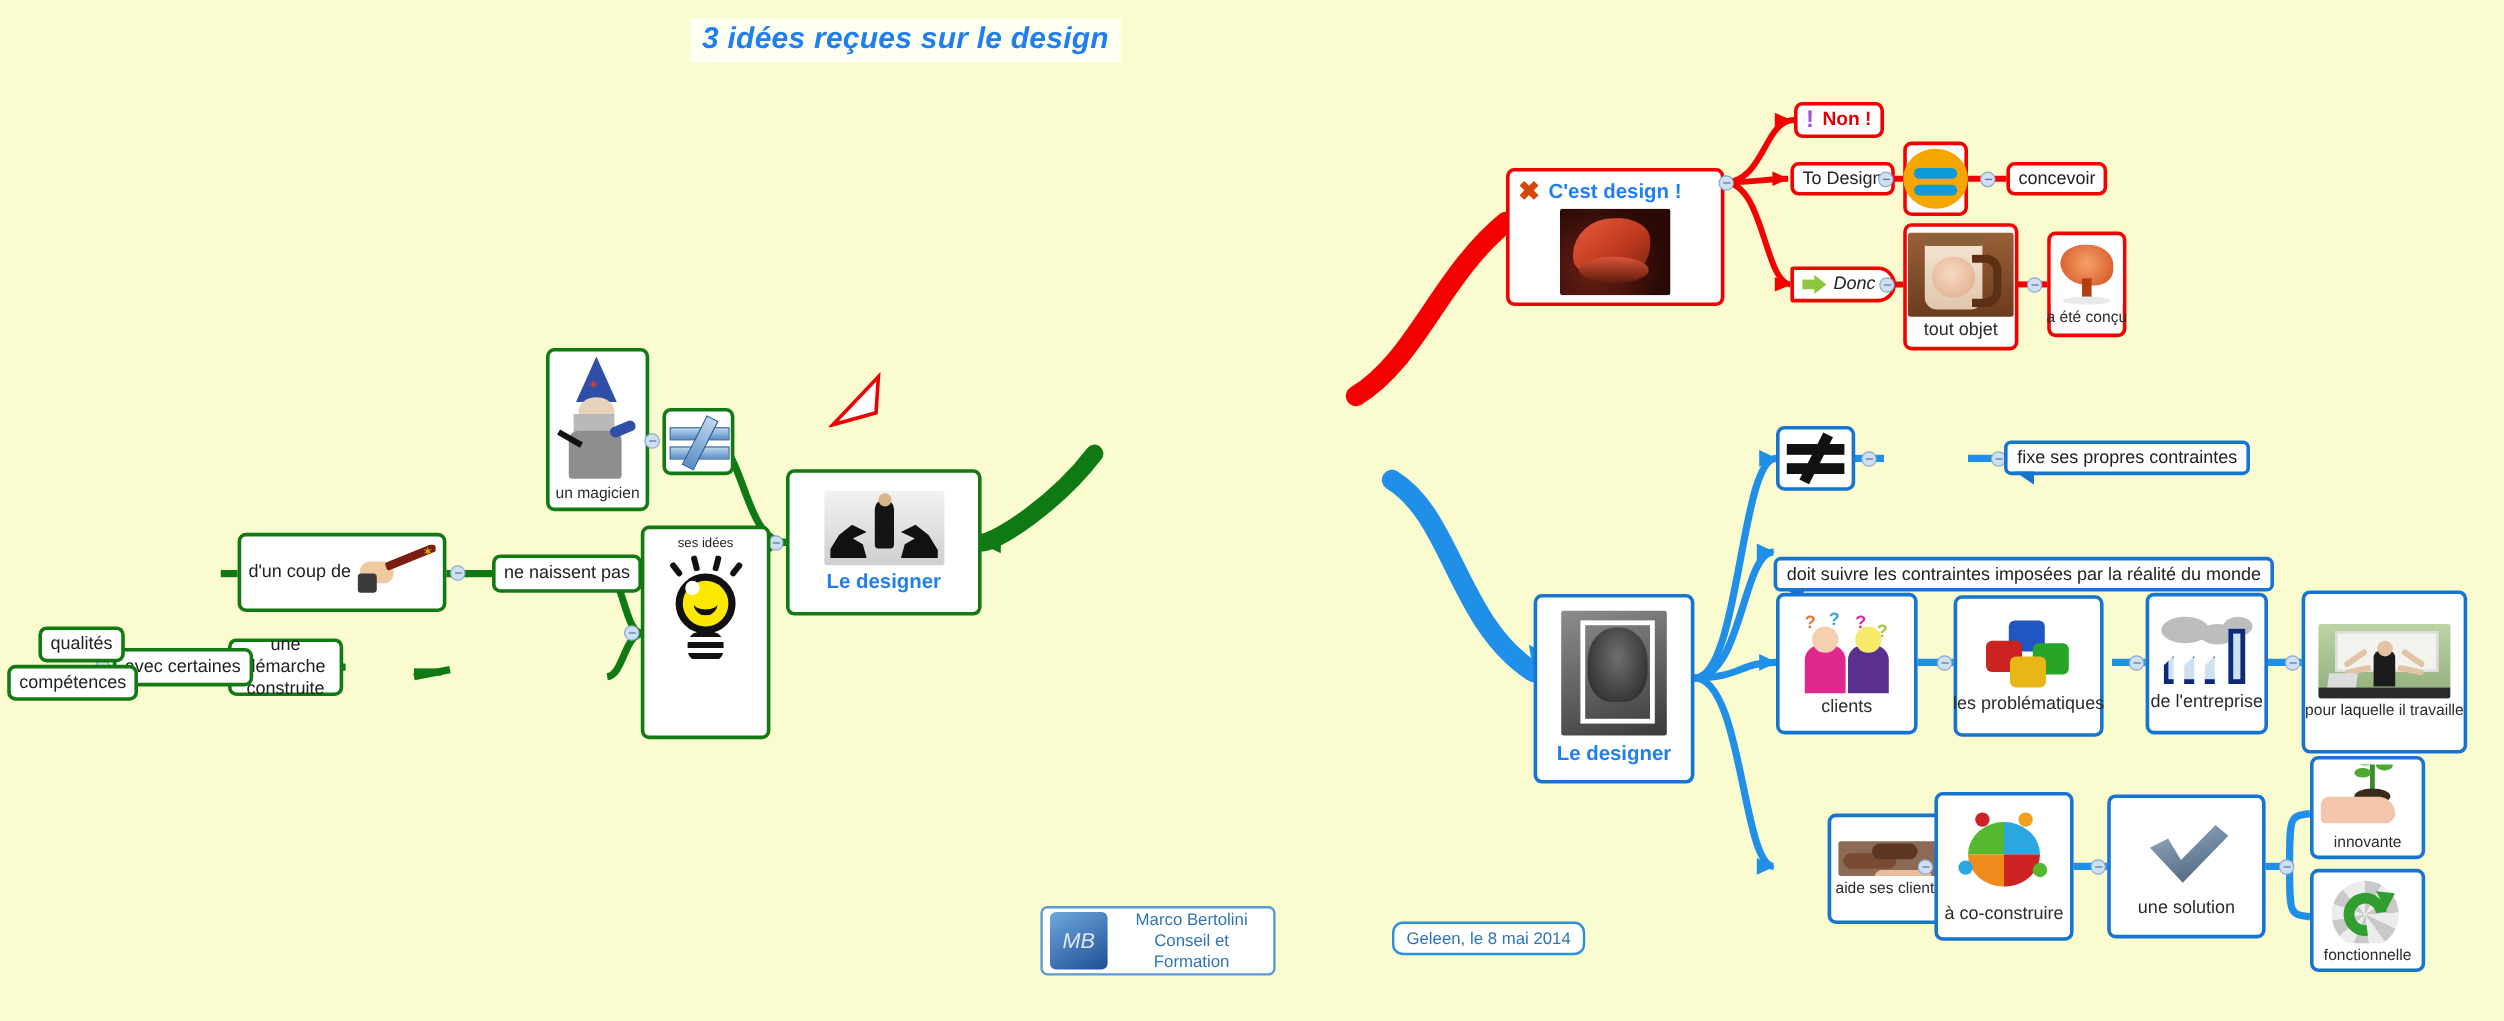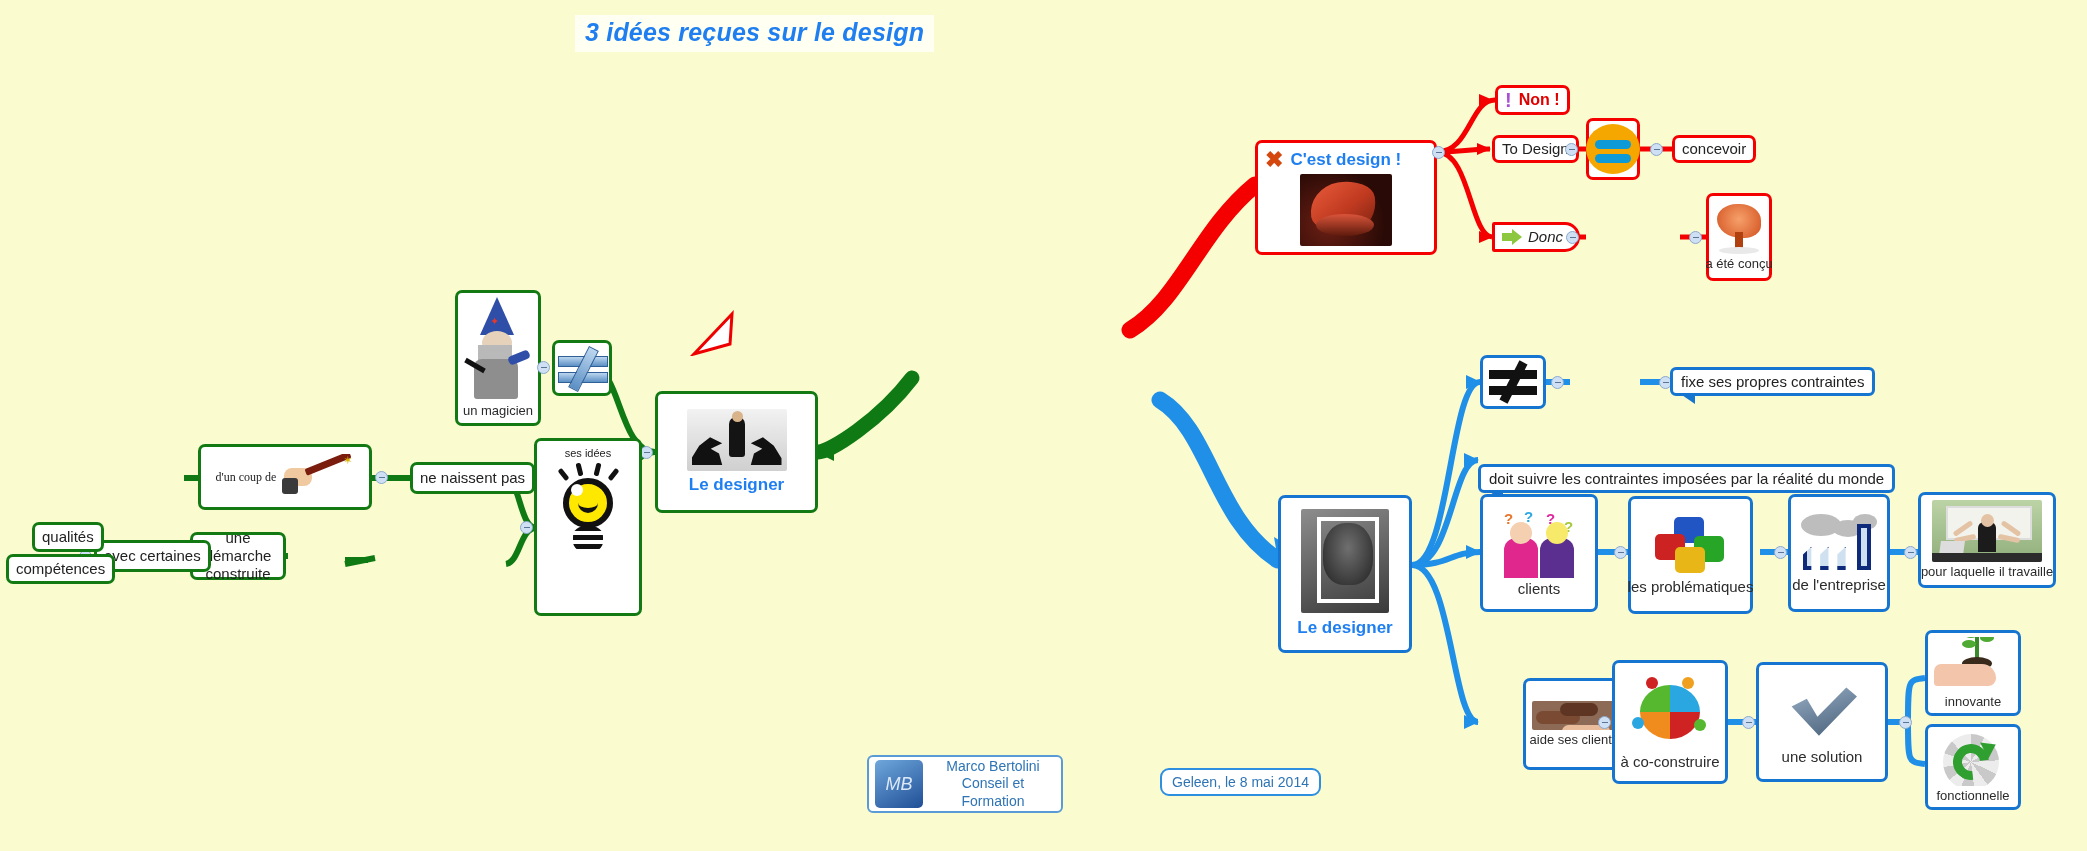--- a/index.html
+++ b/index.html
@@ -358,20 +358,29 @@
   </div>
 
   <div class="node red" style="left:1492px;top:222px;height:30px;border-radius:4px 26px 26px 4px;padding-right:14px;">
     <div style="display:flex;align-items:center;gap:6px;font-style:italic;">
       <span class="ic-arrow"></span>
       <span>Donc</span>
     </div>
   </div>
   <div class="dot" style="left:1566px;top:231px;"></div>
 
+  <div class="node red" style="left:1586px;top:186px;width:96px;height:106px;padding:4px;">
+    <div class="pic pic-mug thumb">
+      <div class="body"></div>
+        <div class="face"></div>
+        <div class="lid"></div>
+        <div class="handle"></div>
+    </div>
+    <div class="cap">tout objet</div>
+  </div>
   <div class="dot" style="left:1689px;top:231px;"></div>
 
   <div class="node red" style="left:1706px;top:193px;width:66px;height:88px;padding:4px;">
     <div class="pic pic-tree thumb">
       <div class="crown"></div>
         <div class="trunk"></div>
         <div class="base"></div>
     </div>
     <div class="cap" style="font-size:13px;">a été conçu</div>
   </div>
@@ -436,21 +445,21 @@
       <div class="smoke" style="left:4px;top:2px;width:40px;height:22px;"></div>
       <div class="smoke" style="left:36px;top:8px;width:30px;height:17px;"></div>
       <div class="smoke" style="left:56px;top:2px;width:24px;height:16px;"></div>
       <div class="bldg"></div>
         <div class="stack"></div>
     </div>
     <div class="cap">de l'entreprise</div>
   </div>
   <div class="dot" style="left:1904px;top:546px;"></div>
 
-  <div class="node blue" style="left:1918px;top:492px;width:138px;height:96px;padding:4px;">
+  <div class="node blue" style="left:1918px;top:492px;width:138px;height:136px;padding:4px;">
     <div class="pic pic-multi thumb">
       <div class="wb"></div>
       <div class="arm" style="left:20px;top:26px;transform:rotate(-35deg);"></div>
       <div class="arm" style="left:22px;top:36px;transform:rotate(-12deg);"></div>
       <div class="arm" style="right:20px;top:26px;transform:rotate(35deg);"></div>
       <div class="arm" style="right:22px;top:36px;transform:rotate(12deg);"></div>
       <div class="body"></div>
         <div class="head"></div>
         <div class="lap"></div>
         <div class="desk"></div>
@@ -562,21 +571,21 @@
     </div>
   </div>
   <div class="dot" style="left:520px;top:521px;"></div>
 
   <div class="node green" style="left:410px;top:462px;height:32px;">
     <span>ne naissent pas</span>
   </div>
   <div class="dot" style="left:375px;top:471px;"></div>
 
   <div class="node green" style="left:198px;top:444px;width:174px;height:66px;padding:4px 6px;flex-direction:row;gap:6px;">
-    <span style="font-size:12px;font-family:Liberation Serif, serif;">d'un coup de</span>
+    <span style="font-size:15px;">d'un coup de</span>
     <span class="pic pic-wand thumb">
       <span class="hand"></span>
         <span class="stick"></span>
         <span class="cuff"></span>
         <span class="sp">✶</span>
     </span>
   </div>
 
   <div class="dot" style="left:273px;top:550px;"></div>
 

